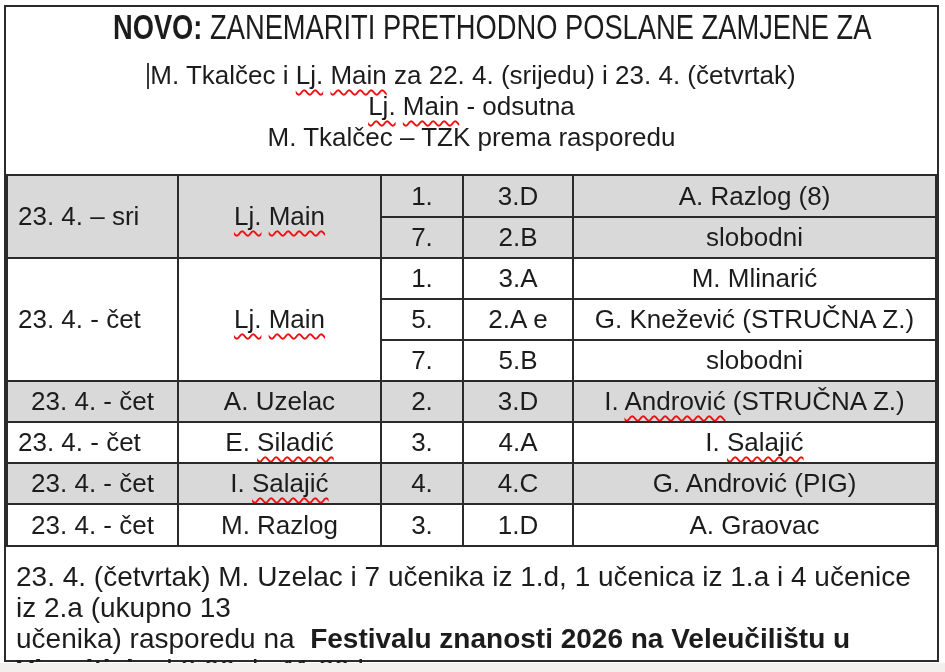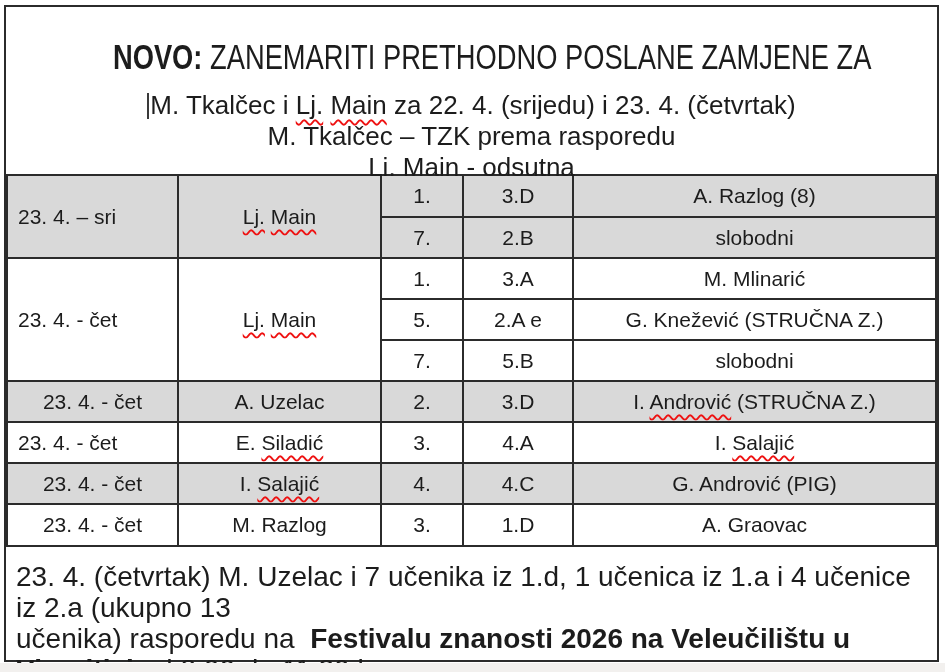--- a/index.html
+++ b/index.html
@@ -16,21 +16,21 @@
     font-family:"Liberation Sans",sans-serif;color:var(--ink);
     position:relative;
   }
   .frame{
     position:absolute;left:4px;top:5px;width:935px;height:657px;
     border:2px solid var(--border);
     display:flex;flex-direction:column;background:#ffffff;
   }
   
   .header{
-    height:169px;flex:0 0 auto;text-align:center;padding-top:30px;
+    height:169px;flex:0 0 auto;text-align:center;
     border-bottom:2px solid var(--border);
   }
   .title-line{line-height:40px;margin:0 0 6px 0;white-space:nowrap;}
   .title-inner{
     display:inline-block;transform:scaleX(0.78);transform-origin:50% 50%;
     font-size:35px;letter-spacing:0px;white-space:nowrap;
   }
   .b{font-weight:bold;}
   .sub-line{font-size:26px;line-height:31px;margin:0;white-space:pre-wrap;}
   .sq{
@@ -41,21 +41,21 @@
     text-underline-offset:5px;
     text-decoration-skip-ink:none;
   }
   .caret{
     display:inline-block;width:2px;height:26px;background:#3a3a3a;
     vertical-align:-5px;margin-right:1px;
   }
   
   table.sched{
     border-collapse:collapse;width:100%;table-layout:fixed;flex:0 0 auto;
-    font-size:21px;
+    font-size:26px;
   }
   table.sched td{
     border:2px solid var(--border);
     text-align:center;vertical-align:middle;
     padding:0 4px;height:41px;overflow:hidden;
   }
   table.sched tr.shade td{background:var(--shade);}
   td.col-date{border-left:0;}
   td.col-sub{border-right:0;}
   table.sched tbody tr:first-child td{border-top:0;}
@@ -74,22 +74,22 @@
 </head>
 <body>
 
 <div class="frame">
 
   <div class="header">
     <div class="title-line">
       <span class="title-inner"><span class="b">NOVO:</span><span> ZANEMARITI PRETHODNO POSLANE ZAMJENE ZA</span></span>
     </div>
     <p class="sub-line"><span class="caret"></span><span><span>M. Tkalčec i </span><span class="sq">Lj.</span><span> </span><span class="sq">Main</span><span> za 22. 4. (srijedu) i 23. 4. (četvrtak)</span></span></p>
+    <p class="sub-line"><span><span class="sq">Lj.</span><span> </span><span class="sq">Main</span><span> - odsutna</span></span></p>
     <p class="sub-line"><span>M. Tkalčec – TZK prema rasporedu</span></p>
-    <p class="sub-line"><span><span class="sq">Lj.</span><span> </span><span class="sq">Main</span><span> - odsutna</span></span></p>
   </div>
 
   <table class="sched">
     <colgroup>
       <col style="width:171px">
       <col style="width:203px">
       <col style="width:82px">
       <col style="width:110px">
       <col>
     </colgroup>

